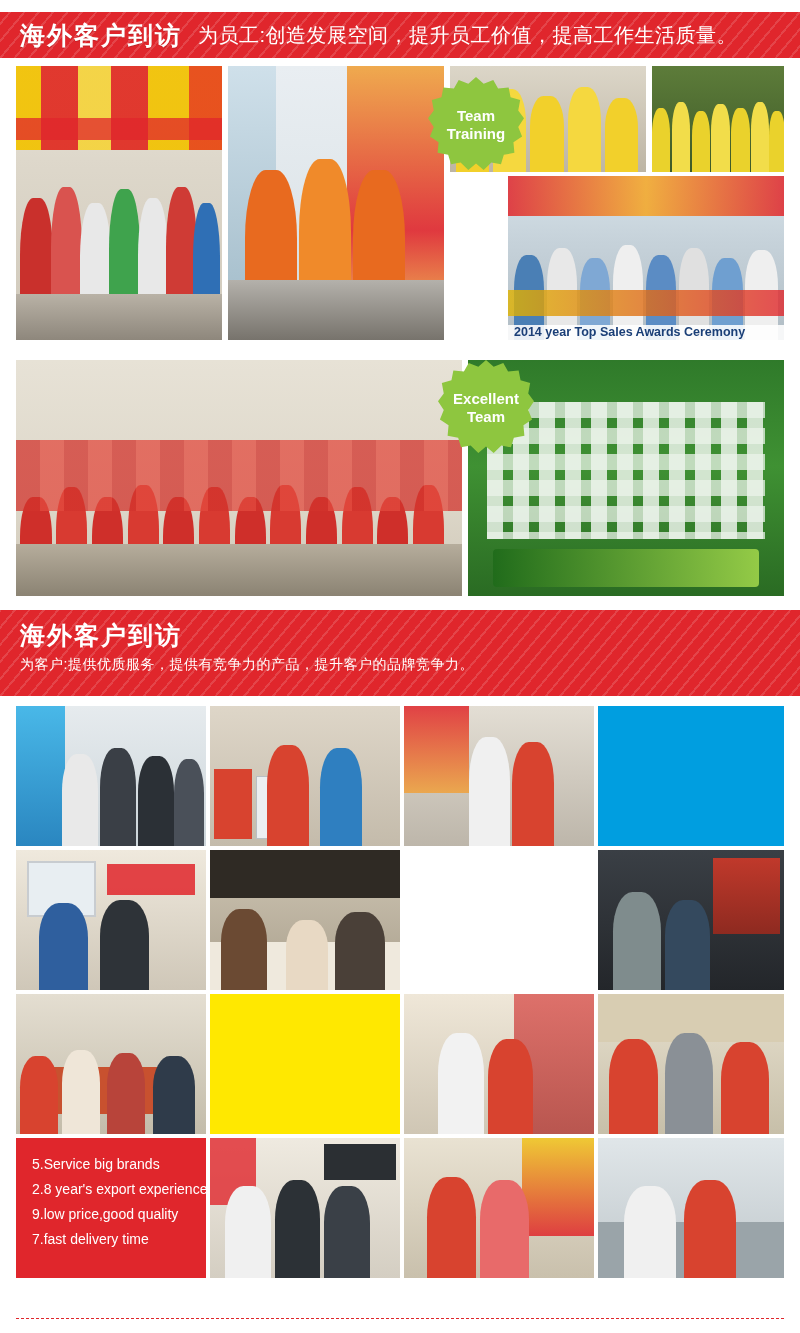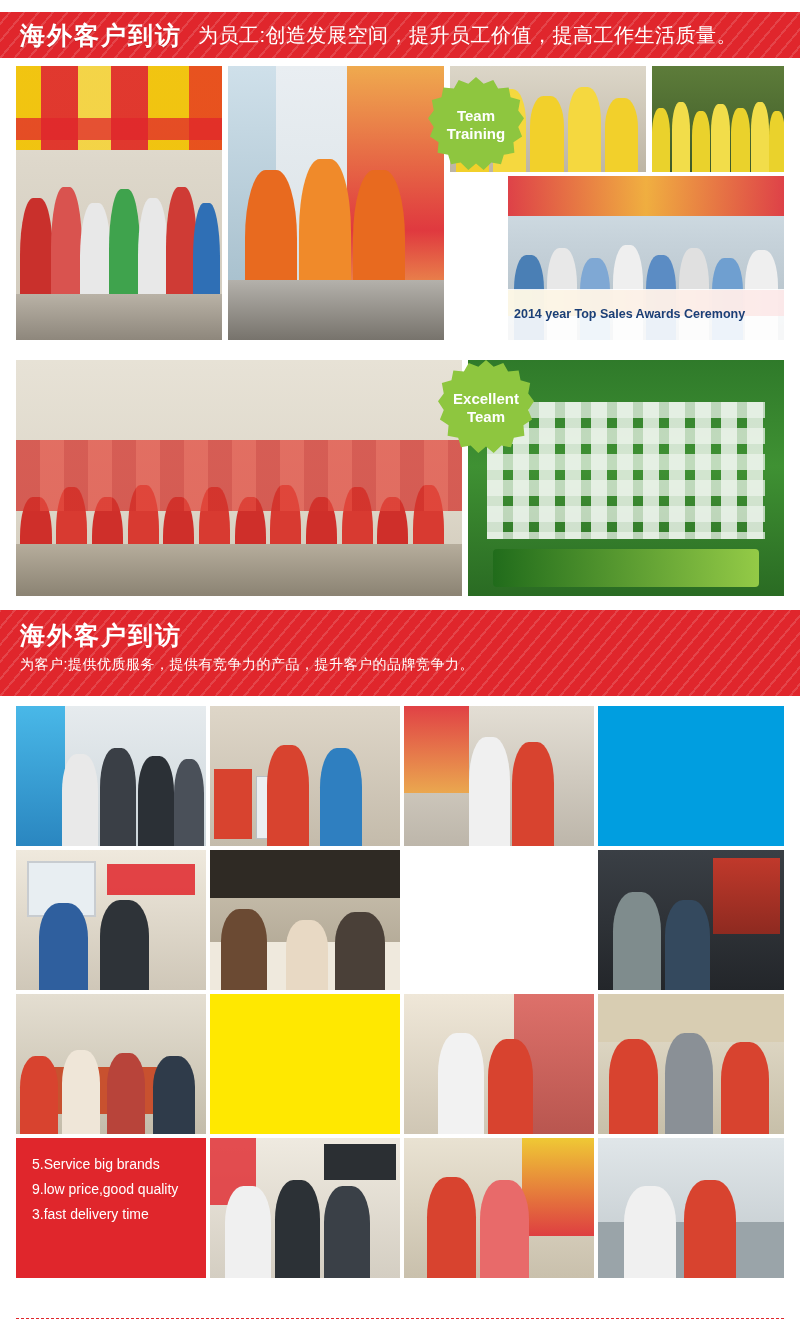--- a/index.html
+++ b/index.html
@@ -96,21 +96,21 @@
     position: absolute;
     inset: 0;
   }
   .tile .cap {
     position: absolute;
     left: 0; right: 0; bottom: 0;
     background: rgba(255,255,255,0.88);
     color: #1b3f77;
     font-size: 12.5px;
     font-weight: bold;
-    padding: 18px 6px;
+    padding: 0 6px;
     line-height: 15px;
   }
 
   
   .crowd {
     position: absolute;
     inset: 0;
   }
   .crowd i {
     position: absolute;
@@ -406,22 +406,23 @@
     <div class="ph" style="left:0;top:0;width:100%;height:34%;background:#d8cdb2;"></div>
     <div class="crowd">
       <i style="left:6%;width:26%;height:68%;background:#d8432f;"></i>
       <i style="left:36%;width:26%;height:72%;background:#8a9096;"></i>
       <i style="left:66%;width:26%;height:66%;background:#d8432f;"></i>
     </div>
   </div>
 
   <div class="panel-red" style="left:16px;top:1138px;width:190px;height:140px;">
     <div>5.Service big brands</div>
+    <div>2.8 year's export experience</div>
     <div>9.low price,good quality</div>
-    <div>3.fast delivery time</div>
+    <div>7.fast delivery time</div>
   </div>
 
   <div class="tile" style="left:210px;top:1138px;width:190px;height:140px;">
     <div class="ph" style="background:linear-gradient(180deg,#efeae0,#d4cec2);"></div>
     <div class="ph" style="left:0;top:0;width:24%;height:48%;background:#e0262c;opacity:.8;"></div>
     <div class="ph" style="left:60%;top:4%;width:38%;height:26%;background:#2b2f33;"></div>
     <div class="crowd">
       <i style="left:8%;width:24%;height:66%;background:#f0f0f0;"></i>
       <i style="left:34%;width:24%;height:70%;background:#2c3136;"></i>
       <i style="left:60%;width:24%;height:66%;background:#3a4047;"></i>

